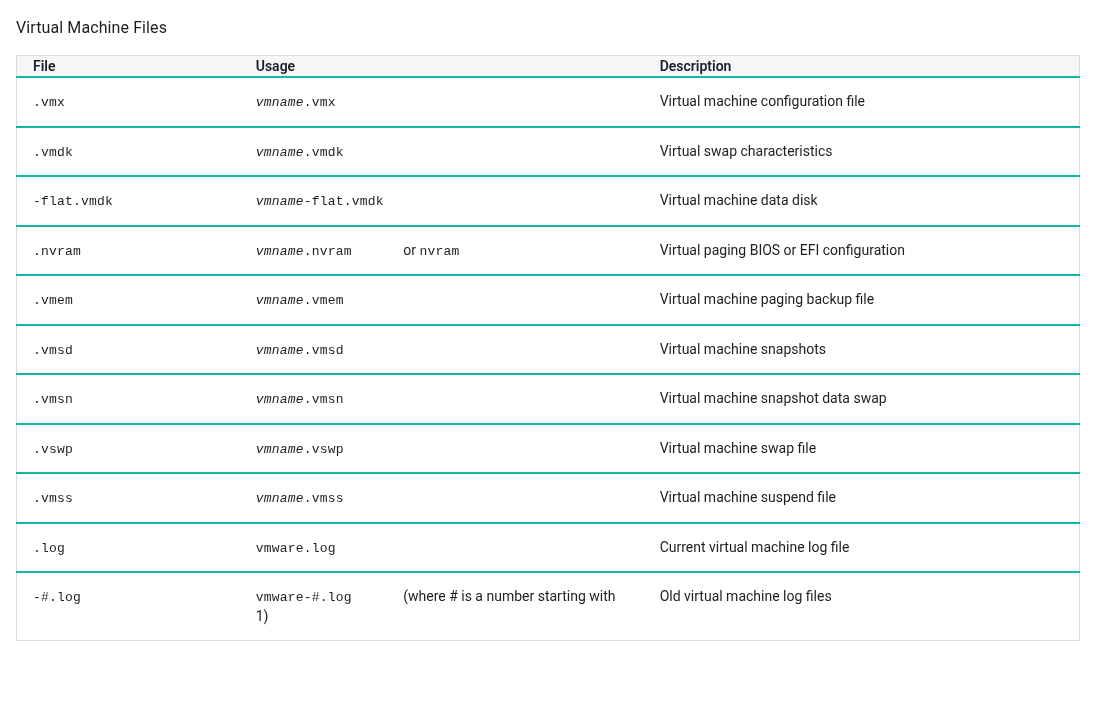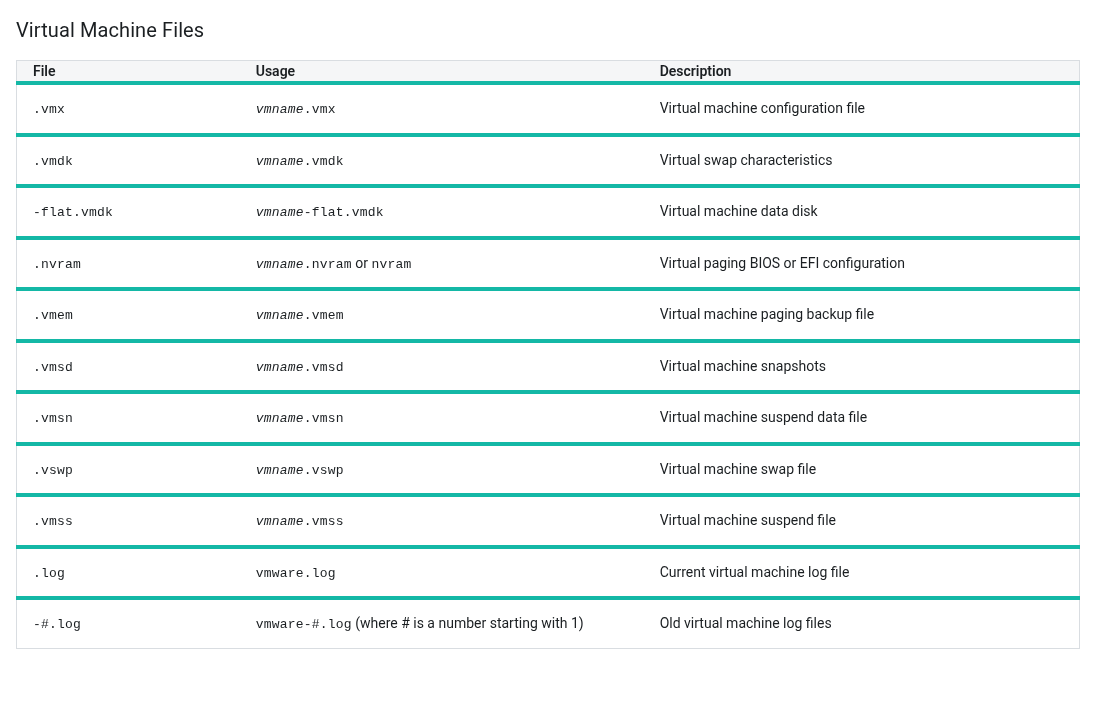--- a/index.html
+++ b/index.html
@@ -5,21 +5,21 @@
     * { box-sizing: border-box; }
     body {
       margin: 0;
       padding: 18px 16px;
       background: #ffffff;
       font-family: -apple-system, BlinkMacSystemFont, "Segoe UI", Roboto, "Helvetica Neue", Arial, sans-serif;
       color: #1b1f22;
       width: 1096px;
     }
     h2.page-title {
-      font-size: 20px;
+      font-size: 16px;
       font-weight: 400;
       margin: 0 0 18px 0;
       color: #1b1f22;
       letter-spacing: 0.1px;
     }
     table.vm-table {
       width: 100%;
       border-collapse: collapse;
       border: 1px solid #d9dde1;
       table-layout: fixed;
@@ -29,41 +29,41 @@
       font-weight: 600;
       font-size: 14px;
       color: #1b1f22;
       text-align: left;
       padding: 2px 16px;
       border-bottom: 1px solid #d9dde1;
     }
     table.vm-table tbody td {
       font-size: 14px;
       padding: 14px 16px;
-      border-top: 4px solid #14b8a6;
+      border-top: 2px solid #14b8a6;
       vertical-align: top;
       color: #1b1f22;
       line-height: 1.35;
     }
     col.col-file  { width: 21%; }
     col.col-usage { width: 38%; }
     col.col-desc  { width: 41%; }
     code.mono {
       font-family: "Consolas", "Menlo", "Courier New", monospace;
       font-size: 13px;
       background: transparent;
       letter-spacing: 0.2px;
     }
     em.mono-i {
       font-family: "Consolas", "Menlo", "Courier New", monospace;
       font-size: 13px;
       font-style: italic;
       letter-spacing: 0.2px;
     }
-    span.plain { font-family: inherit; }
+    span.plain { font-family: inherit; margin-left: 48px; }
   </style>
 </head>
 <body>
 
 <h2 class="page-title">Virtual Machine Files</h2>
 
 <table class="vm-table">
   <colgroup>
     <col class="col-file">
       <col class="col-usage">
@@ -103,21 +103,21 @@
         <td>Virtual machine paging backup file</td>
       </tr>
       <tr>
         <td><code class="mono">.vmsd</code></td>
         <td><em class="mono-i">vmname</em><code class="mono">.vmsd</code></td>
         <td>Virtual machine snapshots</td>
       </tr>
       <tr>
         <td><code class="mono">.vmsn</code></td>
         <td><em class="mono-i">vmname</em><code class="mono">.vmsn</code></td>
-        <td>Virtual machine suspend data file</td>
+        <td>Virtual machine snapshot data swap</td>
       </tr>
       <tr>
         <td><code class="mono">.vswp</code></td>
         <td><em class="mono-i">vmname</em><code class="mono">.vswp</code></td>
         <td>Virtual machine swap file</td>
       </tr>
       <tr>
         <td><code class="mono">.vmss</code></td>
         <td><em class="mono-i">vmname</em><code class="mono">.vmss</code></td>
         <td>Virtual machine suspend file</td>

